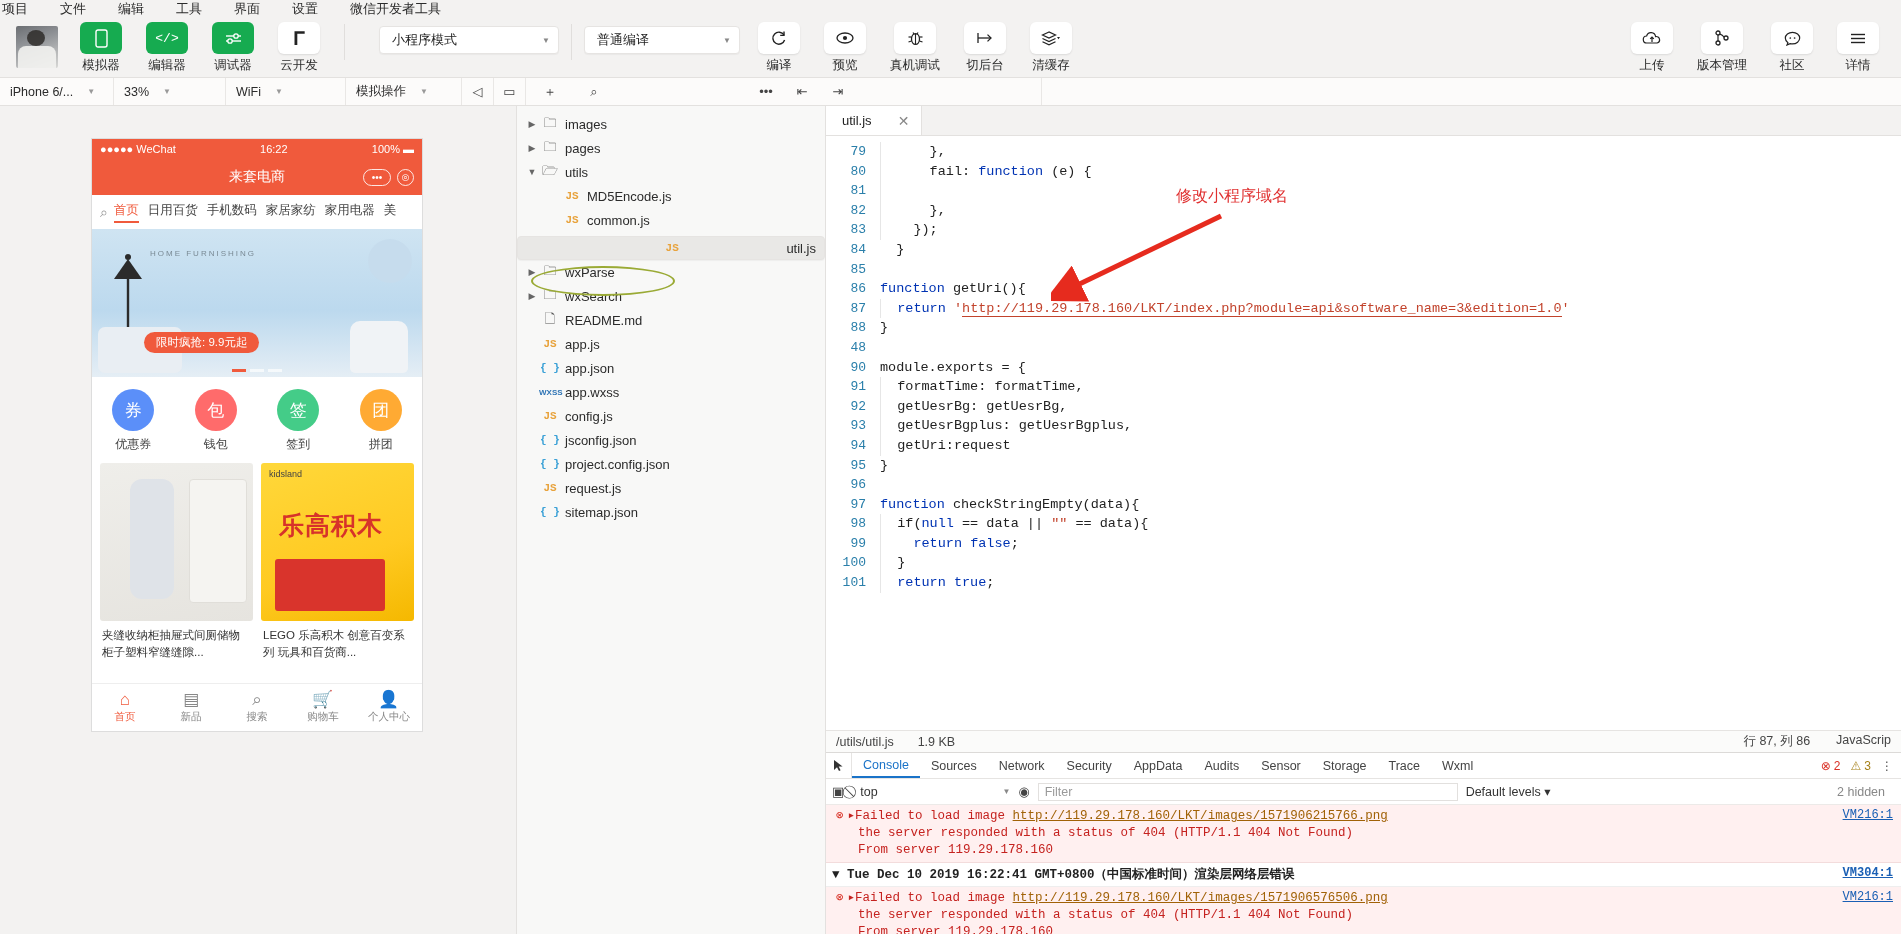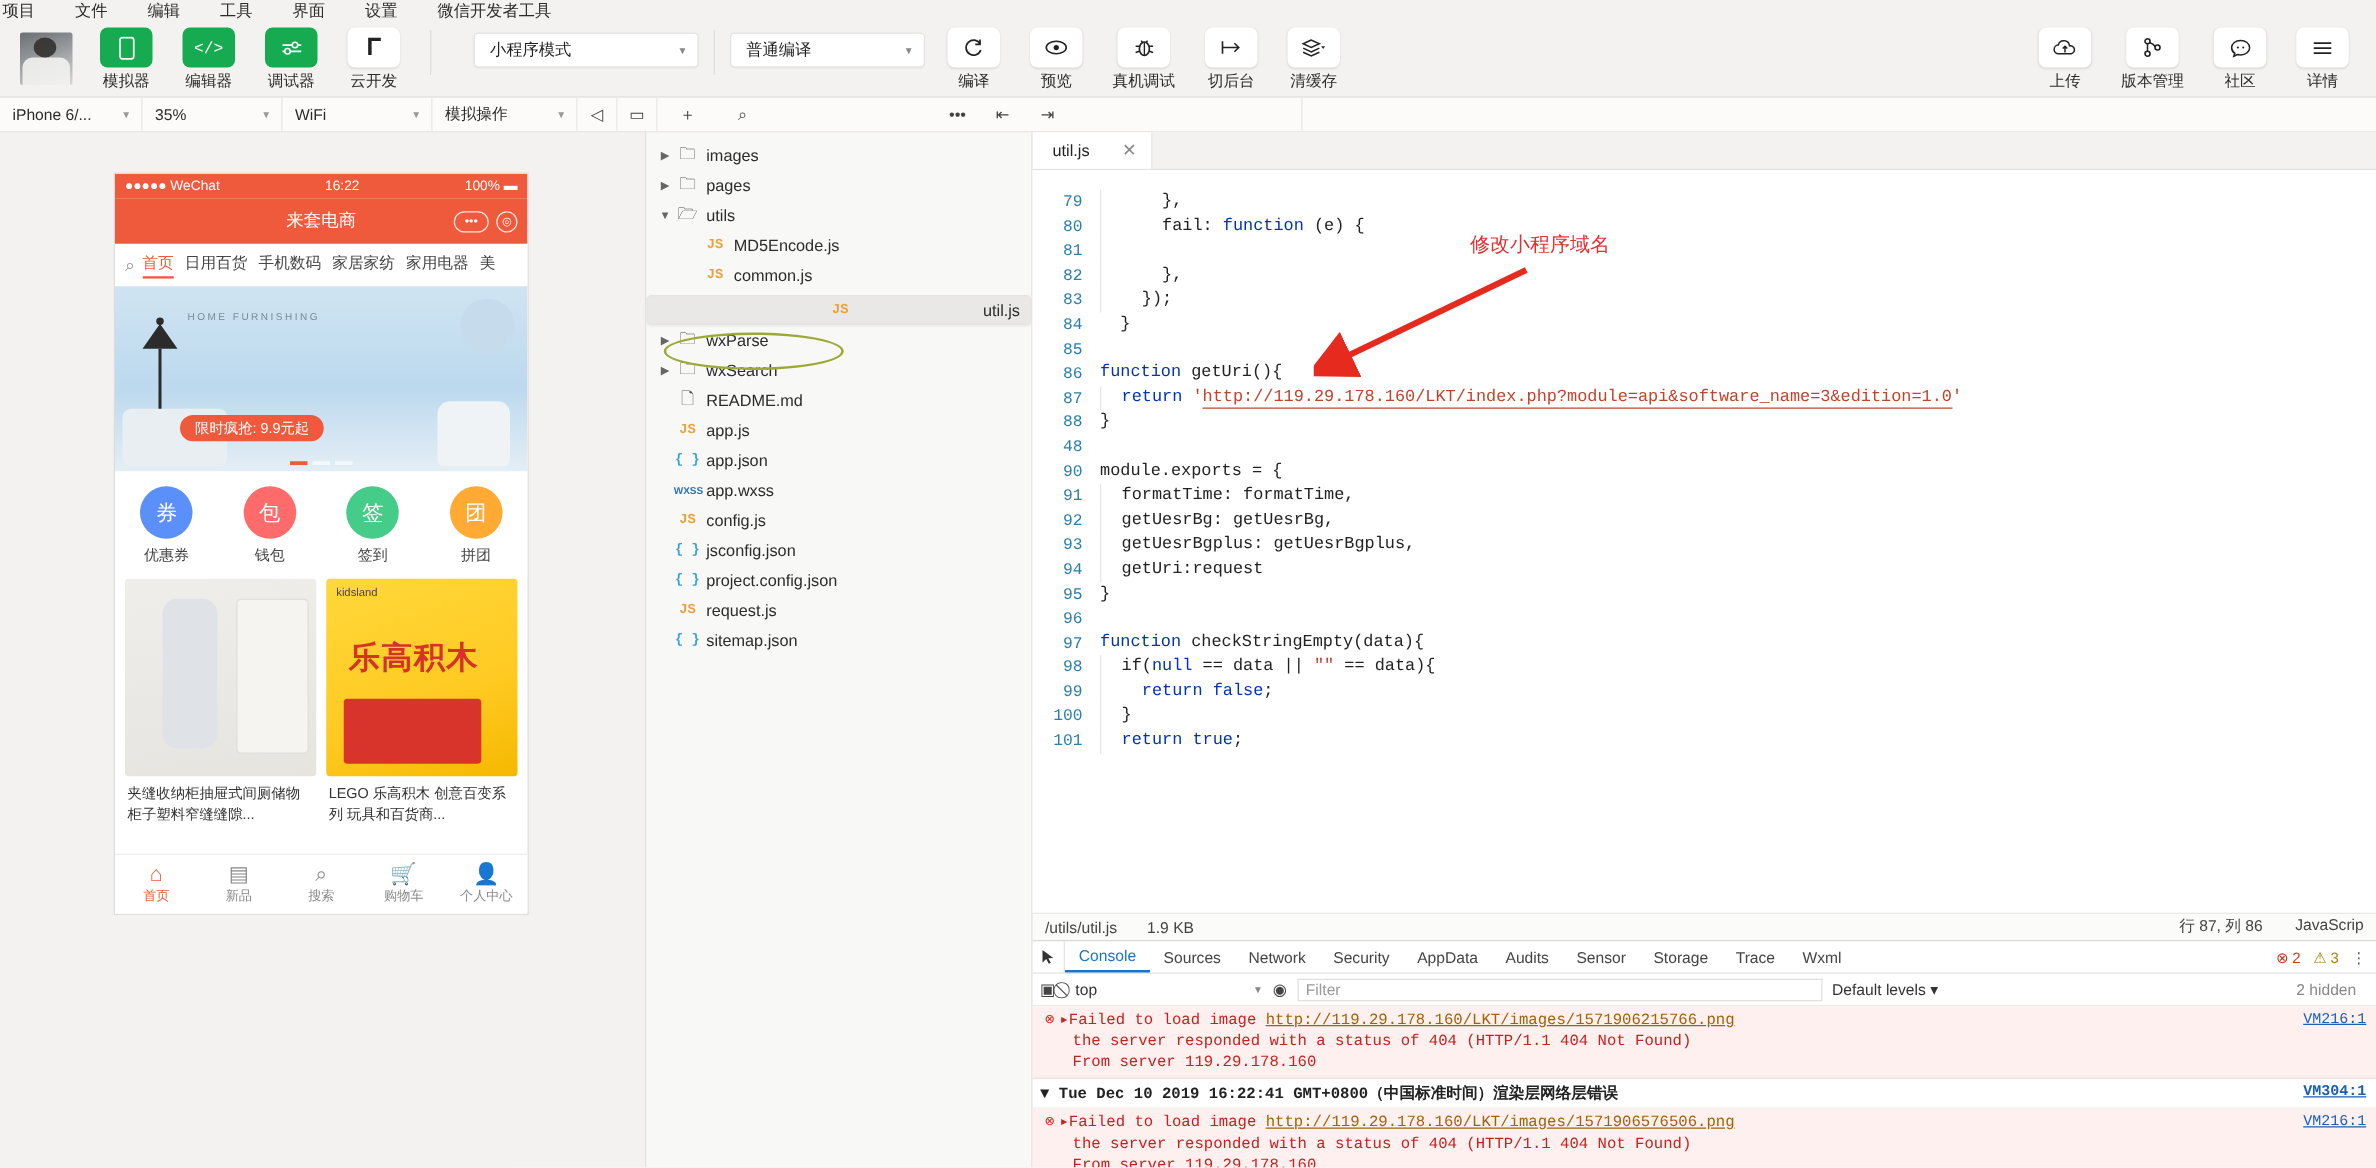--- a/index.html
+++ b/index.html
@@ -69,21 +69,21 @@
   .sel .car { font-size: 8px; color: #888; margin-left: 12px; }
 
   .spacer { flex: 1; }
 
   
   .simbar {
     height: 28px; display: flex; align-items: stretch;
     background: #fcfbfa; border-bottom: 1px solid #e3e1df; font-size: 12.5px;
   }
   .simsel {
-    display: flex; align-items: center; justify-content: space-between;
+    display: flex; align-items: center; 
     padding: 0 8px 0 10px; border-right: 1px solid #e9e7e5; color: #2b2b2b;
     white-space: nowrap;
   }
   .simsel .car { font-size: 8px; color: #999; margin-left: 14px; }
   .simicon {
     width: 32px; display: flex; align-items: center; justify-content: center;
     border-right: 1px solid #e9e7e5; color: #444; font-size: 13px;
   }
   .simicon.noline { border-right: none; }
 
@@ -195,21 +195,21 @@
   .editor { flex: 1; display: flex; flex-direction: column; background: #fff; min-width: 0; }
   .tabrow { height: 30px; background: #f3f2f1; display: flex; align-items: stretch; border-bottom: 1px solid #e3e1df;}
   .tab {
     background: #fff; display: flex; align-items: center; gap: 26px;
     padding: 0 12px 0 16px; font-size: 13px; color: #222; border-right: 1px solid #e3e1df;
   }
   .tab .x { color: #888; font-size: 14px; }
   .codewrap { position: relative; flex: 1; overflow: hidden; background: #fff; }
   .code {
     font-family: "Liberation Mono", "DejaVu Sans Mono", monospace;
-    font-size: 13.5px; line-height: 19.6px; padding-top: 16px;
+    font-size: 13.5px; line-height: 19.6px; padding-top: 6px;
   }
   .cl { display: flex; height: 19.6px; }
   .ln { width: 54px; text-align: right; padding-right: 14px; color: #2a7faa; flex: none; font-size: 13px;}
   .ct { white-space: pre; color: #222; }
   .k-kw { color: #0033b3; }
   .k-fn { color: #222; }
   .k-str{ color: #c2432c; }
   .k-bl { color: #0033b3; }
   .k-url{ color: #c2432c; border-bottom: 1px solid #c2432c; }
   .guide { border-left: 1px solid #e6e6e6; }
@@ -421,21 +421,21 @@
       </div>
     </div>
   </div>
 
   <div class="simbar">
     <div class="simsel" style="width:114px;">
       <span>iPhone 6/...</span>
       <span class="car">▼</span>
     </div>
     <div class="simsel" style="width:112px;">
-      <span>35%</span>
+      <span>33%</span>
       <span class="car">▼</span>
     </div>
     <div class="simsel" style="width:120px;">
       <span>WiFi</span>
       <span class="car">▼</span>
     </div>
     <div class="simsel" style="width:116px;">
       <span>模拟操作</span>
       <span class="car">▼</span>
     </div>

